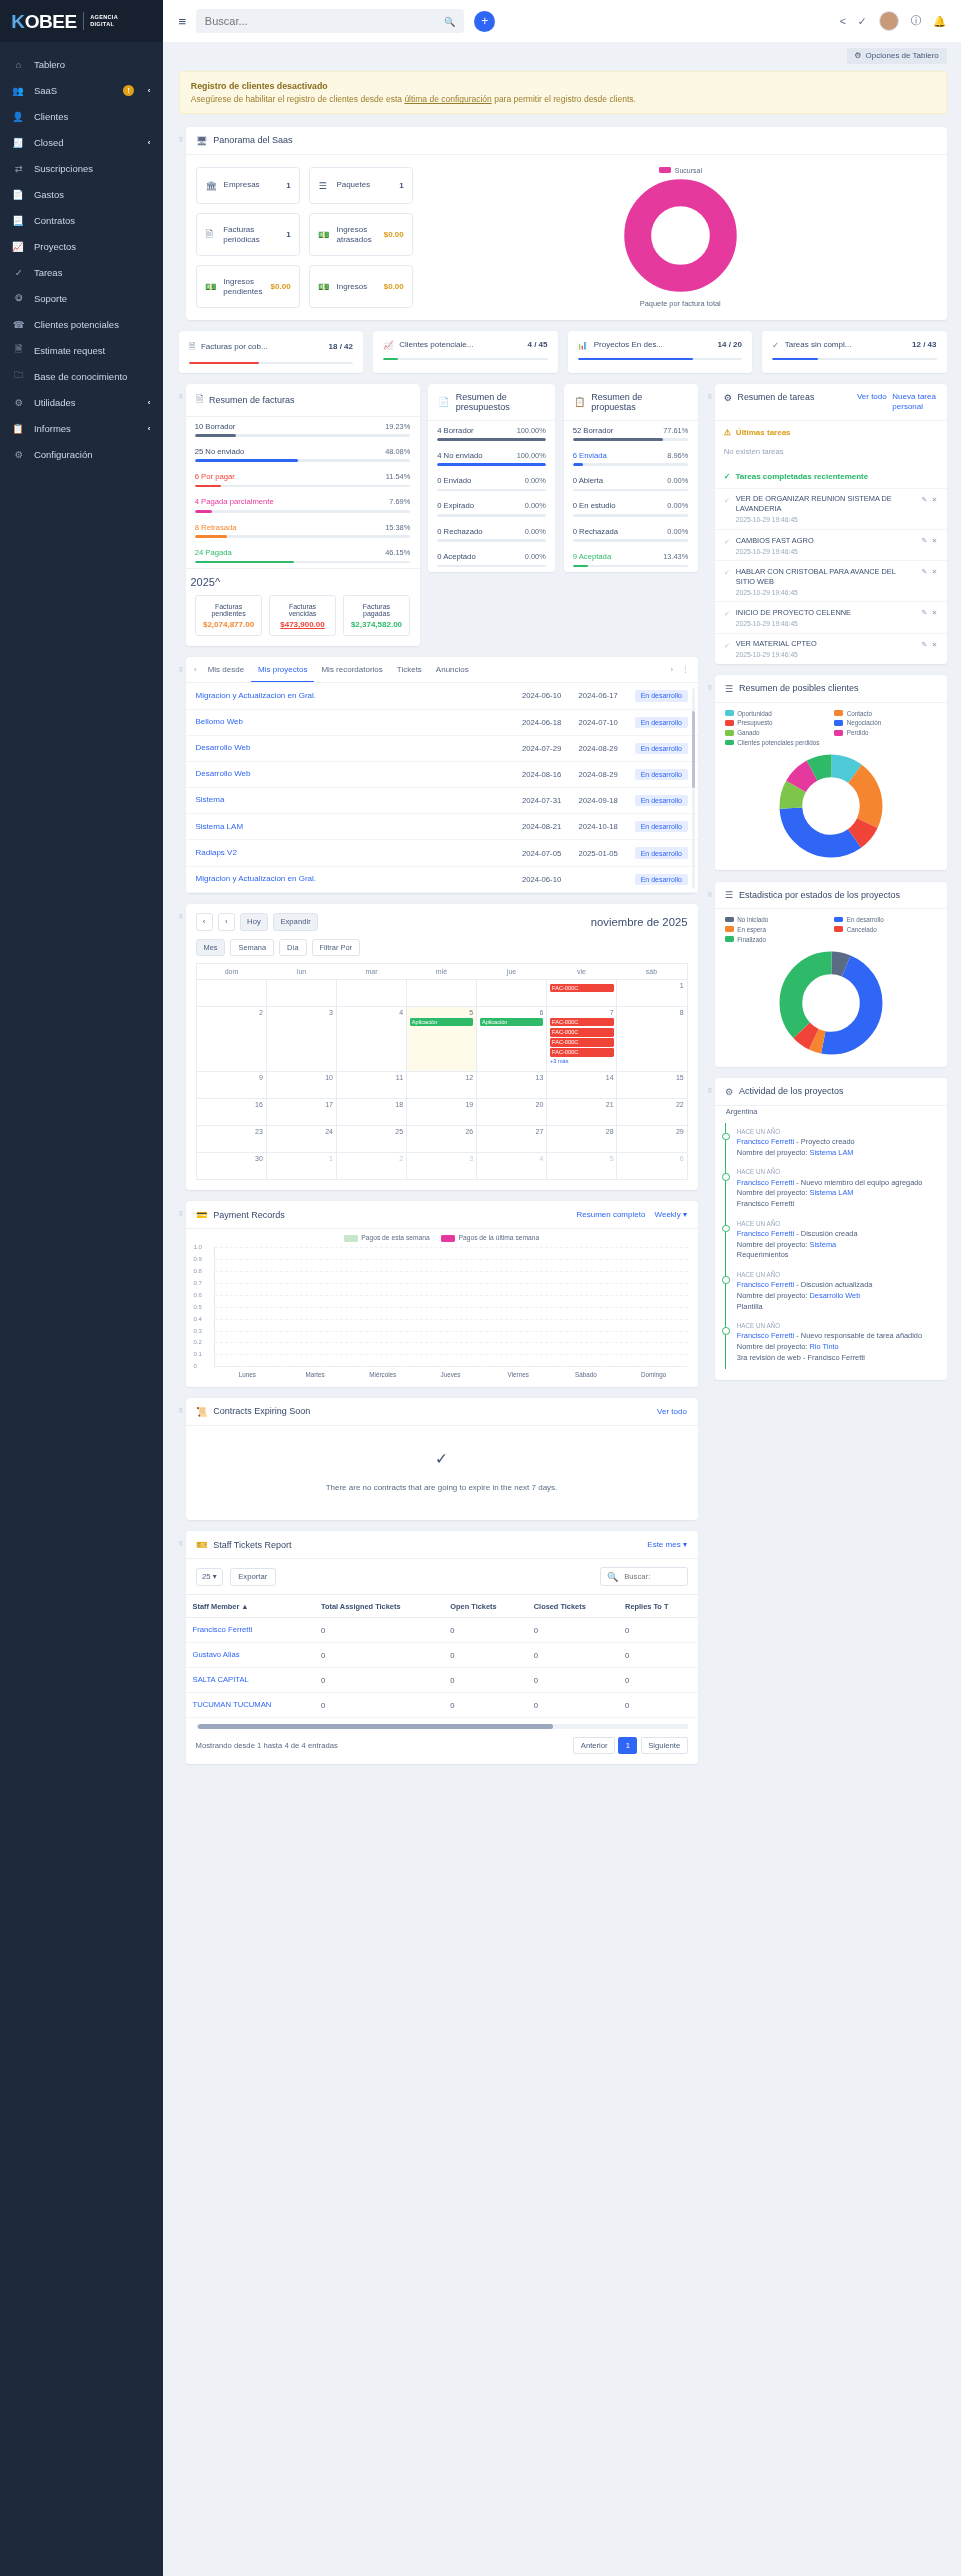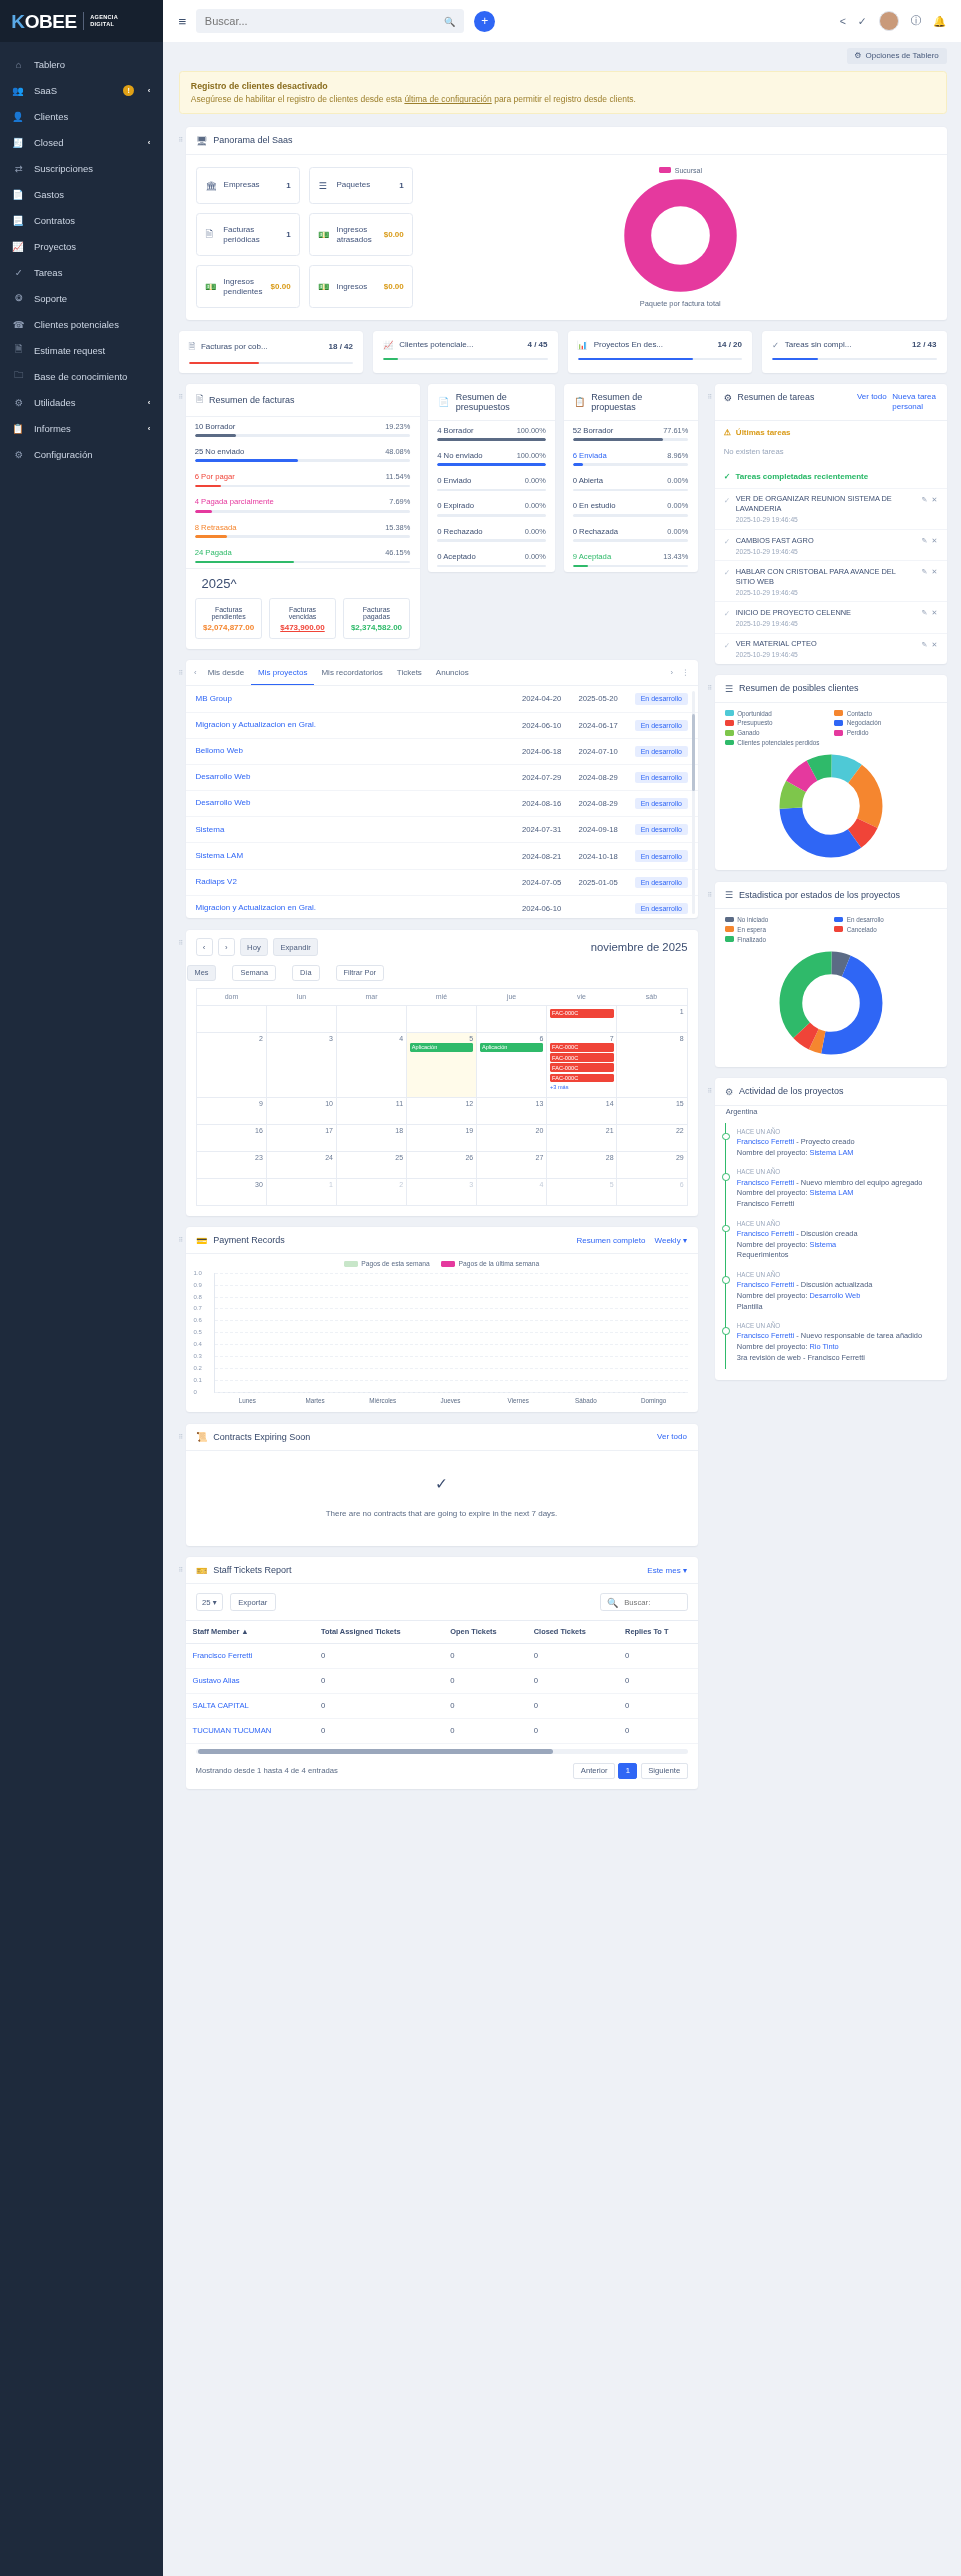--- a/index.html
+++ b/index.html
@@ -81,21 +81,21 @@
 
   
   .cols3 { display:flex; gap:10px; align-items:flex-start; }
   .col { min-width:0; }
   .sum-row { padding:5px 9.2px; }
   .sum-top { display:flex; justify-content:space-between; font-size:7.7px; margin-bottom:3.5px;}
   .sum-lbl { }
   .sum-pc { color:#5b6b85; font-size:7.4px;}
 
   
-  .yr-hd { display:flex; align-items:center; padding:7px 16px; font-size:13px; color:#3c4e71; border-top:0.7px solid #edf0f5;}
+  .yr-hd { display:flex; align-items:center; padding:7px 5px; font-size:11px; color:#3c4e71; border-top:0.7px solid #edf0f5;}
   .yr-grid { display:flex; gap:6.3px; padding:0 9.2px 9.2px; }
   .yr-box { flex:1; border:0.7px solid #e4e9f1; border-radius:2.8px; padding:6.3px 5.6px; text-align:center;}
   .yr-box .t { font-size:7px; color:#3c4e71; margin-bottom:3.5px;}
   .yr-box .v { font-size:8px; font-weight:700; }
 
   
   .tasks-hd { display:flex; align-items:flex-start; padding:7.7px 9.2px; border-bottom:0.7px solid #edf0f5; gap:5.6px;}
   .tasks-hd .ttl { font-size:8.8px; color:#36486a; flex:1; line-height:1.3;}
   .sec-title { padding:7px 9.2px; font-size:8px; font-weight:700; display:flex; gap:5px; align-items:center;}
   .sec-title.warn { color:#d99b18; }
@@ -119,21 +119,21 @@
   .prow2 .pdate { width:51px; color:#4c5d7d; font-size:7.7px;}
   .pill { background:#e6edff; color:#2f66f5; border-radius:2.1px; padding:2.1px 5.6px; font-size:7px; white-space:nowrap;}
   .scroll-track { position:absolute; right:2.1px; top:4.2px; bottom:4.2px; width:3.5px; background:#eef1f6; border-radius:2.1px;}
   .scroll-thumb { position:absolute; right:2.1px; top:28px; width:3.5px; height:77px; background:#b9c3d2; border-radius:2.1px;}
 
   
   .cal-hd { display:flex; align-items:center; padding:8.5px 10px; gap:5px;}
   .cal-btn { border:0.7px solid #dfe4ec; background:#fff; border-radius:2.8px; padding:3.5px 6.3px; font-size:7.7px; color:#4c5d7d; cursor:pointer;}
   .cal-btn.solid { background:#eef1f6;}
   .cal-title { margin-left:auto; font-size:11.3px; color:#3c4e71;}
-  .cal-sub { display:flex; padding:0 1px 7px; gap:16px;text-align:center;}
+  .cal-sub { display:flex; padding:0 10px 7px; gap:5px;text-align:center;}
   .cal-tab { border:0.7px solid #dfe4ec; border-radius:2.8px; padding:2.8px 7px; font-size:7.4px; color:#4c5d7d; cursor:pointer;}
   .cal-tab.act { background:#eef1f6;}
   .cal-grid { padding:0 10px 10px; }
   .cal-head { display:grid; grid-template-columns:repeat(7,1fr); border:0.7px solid #e8ecf3; border-bottom:0;}
   .cal-head div { text-align:center; font-size:7px; color:#7b8aa3; padding:4.2px 0;}
   .cal-body { display:grid; grid-template-columns:repeat(7,1fr); border-left:0.7px solid #e8ecf3; border-top:0.7px solid #e8ecf3;}
   .cday { border-right:0.7px solid #e8ecf3; border-bottom:0.7px solid #e8ecf3; min-height:27px; padding:2.1px 2.8px; position:relative;}
   .cday .n { font-size:7px; color:#6a7a95; text-align:right; display:block;}
   .cday.dim .n { color:#c2cbd9;}
   .cday.hl { background:#fffbea;}
@@ -634,26 +634,20 @@
                     <div class="tab active">Mis proyectos</div>
                     <div class="tab">Mis recordatorios</div>
                     <div class="tab">Tickets</div>
                     <div class="tab">Anuncios</div>
                   </div>
                 <span class="tab-arr" style="margin-left:auto;">›</span>
                 <span class="tab-arr">⋮</span>
               </div>
               <div class="plist">
                 <div id="proj-rows">
-                    <div class="prow2">
-                      <div class="pname">MB Group</div>
-                      <div class="pdate">2024-04-20</div>
-                      <div class="pdate">2025-05-20</div>
-                      <span class="pill">En desarrollo</span>
-                    </div>
                     <div class="prow2">
                       <div class="pname">Migracion y Actualizacion en Gral.</div>
                       <div class="pdate">2024-06-10</div>
                       <div class="pdate">2024-06-17</div>
                       <span class="pill">En desarrollo</span>
                     </div>
                     <div class="prow2">
                       <div class="pname">Bellomo Web</div>
                       <div class="pdate">2024-06-18</div>
                       <div class="pdate">2024-07-10</div>

